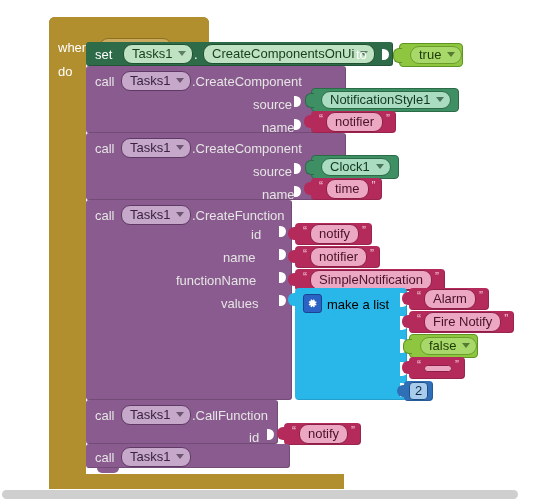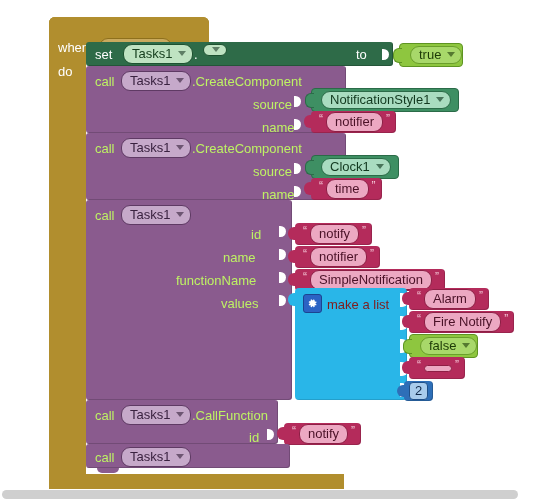--- a/index.html
+++ b/index.html
@@ -212,21 +212,21 @@
 
   
   .call-block {
     position: absolute;
     background: #8A5B8E;
     border-radius: 3px;
     box-shadow: inset -1px -1px 0 rgba(0,0,0,.17);
   }
   .call-block .row-lbl {
     position: absolute;
-    color: #bef264;
+    color: #e5e5e5;
     font-size: 13px;
     line-height: 1;
     white-space: nowrap;
   }
   .chip-purple {
     background: #C6A9CA;
     color: #3a2240;
     border: 1px solid #5f3a64;
     border-radius: 9px;
     padding: 2px 6px 3px 8px;
@@ -343,21 +343,21 @@
     border: 1px solid #1b4490;
     border-radius: 3px;
     display: flex;
     align-items: center;
     justify-content: center;
   }
   .list-title {
     position: absolute;
     left: 32px;
     top: 10px;
-    color: #7f1d1d;
+    color: #000000;
     font-size: 13px;
     line-height: 1;
     white-space: nowrap;
   }
   .list-socket {
     position: absolute;
     right: -1px;
     width: 8px;
     height: 14px;
     background: #ffffff;
@@ -445,20 +445,21 @@
   </div>
 
   <div class="set-block">
     <span class="btext lbl" style="left:9px;">set</span>
     <span class="chip-green" style="position:absolute; left:37px; top:2px;">
       <span>Tasks1</span>
       <i class="dd-arrow"></i>
     </span>
     <span class="btext lbl" style="left:108px;">.</span>
     <span class="chip-green" style="position:absolute; left:117px; top:2px;">
+      <span>CreateComponentsOnUi</span>
       <i class="dd-arrow"></i>
     </span>
     <span class="btext lbl" style="left:270px;">to</span>
     <div class="socket" style="left:296px; top:4px;"></div>
     <div class="notch notch-green" style="left:11px; top:24px;"></div>
   </div>
 
   <div class="bool-block" style="left:399px; top:43px;">
     <div class="plug-left"></div>
     <span class="inner">
@@ -520,20 +521,21 @@
     <span class="sval">time</span>
     <span class="q">”</span>
   </div>
 
   <div class="call-block" style="left:86px; top:200px; width:206px; height:200px;">
     <span class="row-lbl" style="left:9px; top:9px;">call</span>
     <span class="chip-purple" style="position:absolute; left:35px; top:5px;">
       <span>Tasks1</span>
       <i class="dd-arrow"></i>
     </span>
+    <span class="row-lbl" style="left:106px; top:9px;">.CreateFunction</span>
 
     <span class="row-lbl" style="left:165px; top:28px;">id</span>
     <span class="row-lbl" style="left:137px; top:51px;">name</span>
     <span class="row-lbl" style="left:90px; top:74px;">functionName</span>
     <span class="row-lbl" style="left:135px; top:97px;">values</span>
 
     <div class="socket" style="left:193px; top:23px;"></div>
     <div class="socket" style="left:193px; top:46px;"></div>
     <div class="socket" style="left:193px; top:69px;"></div>
     <div class="socket" style="left:193px; top:92px;"></div>

